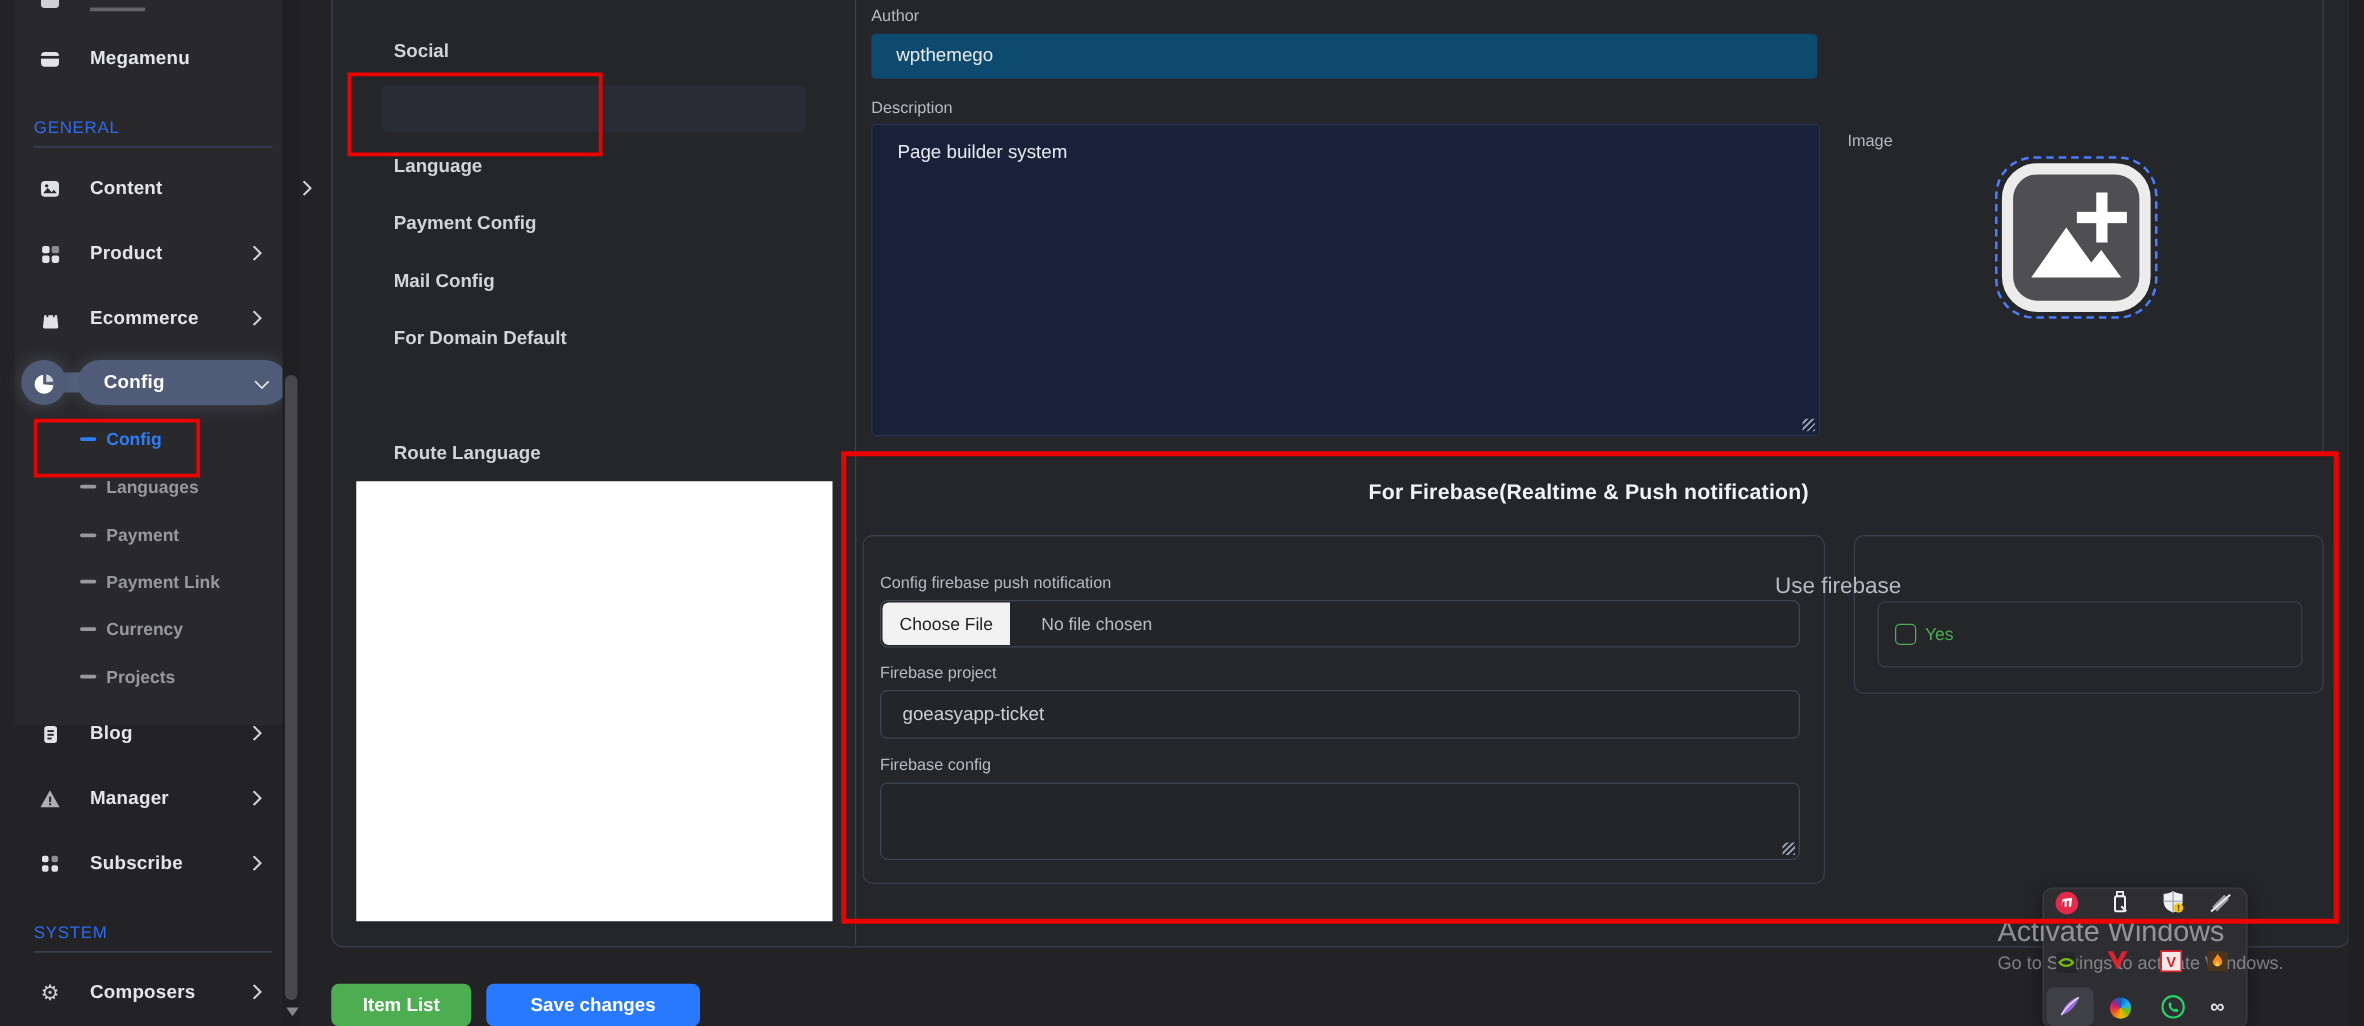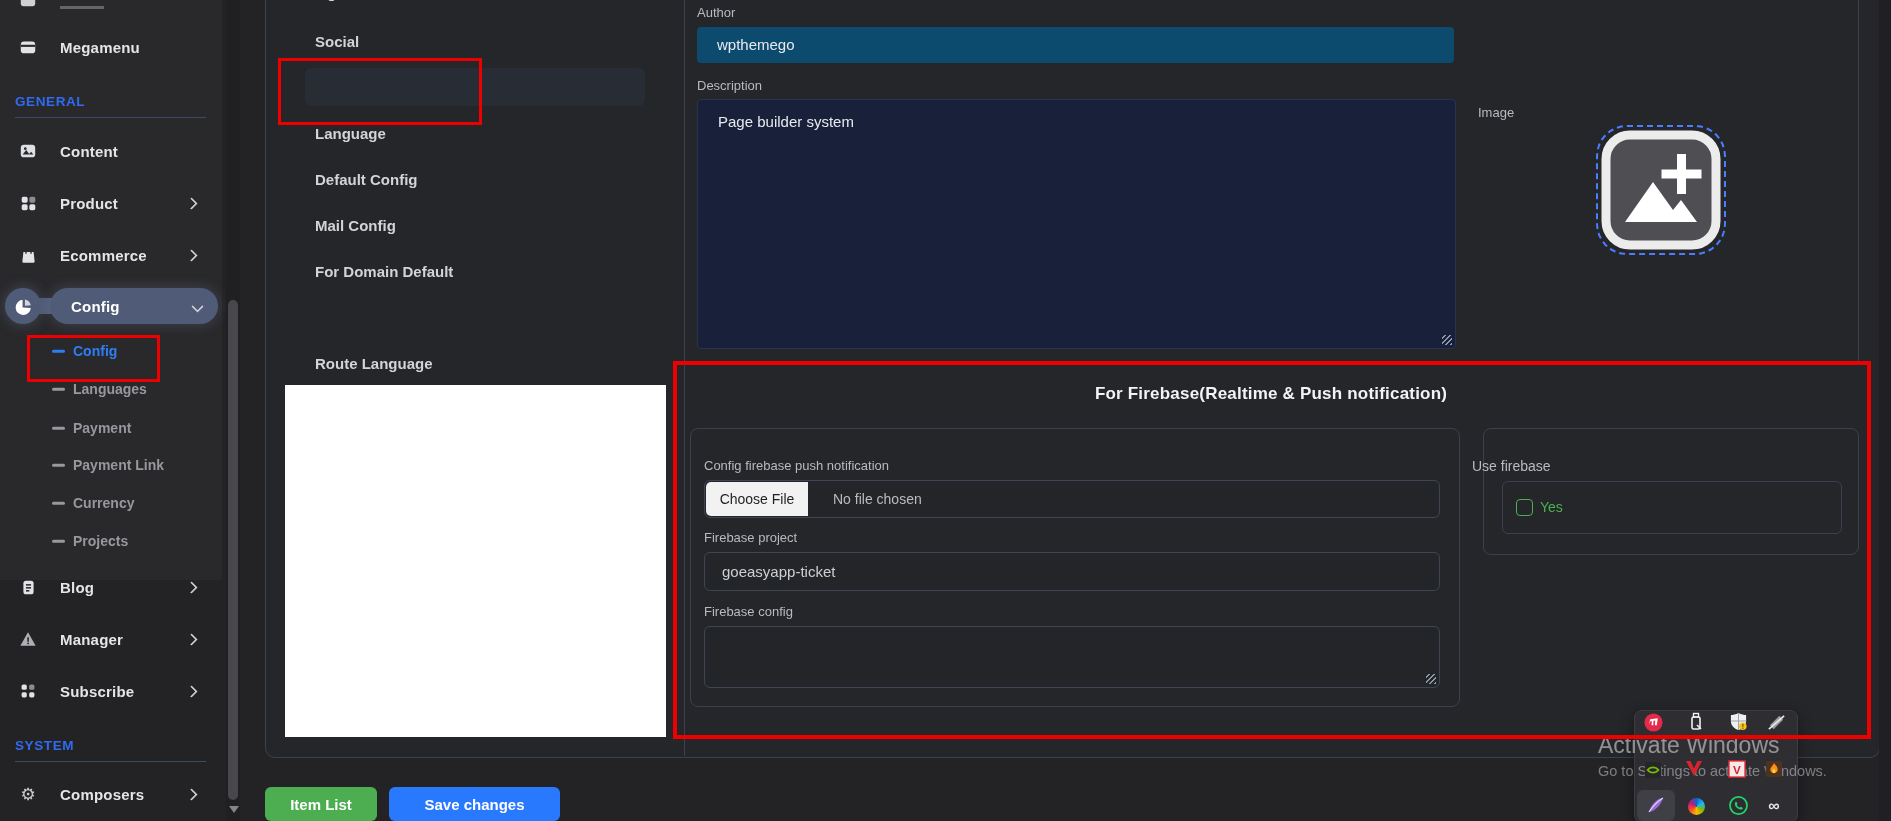--- a/index.html
+++ b/index.html
@@ -1,27 +1,27 @@
 <!DOCTYPE html>
 <html><head>
 <meta charset="utf-8">
 <style>
   html,body{margin:0;padding:0;background:#1d1d20;}
   #page{position:relative;width:1891px;height:821px;overflow:hidden;
         font-family:"Liberation Sans",sans-serif;background:#232326;}
   .abs{position:absolute;}
   
-  #sidebar{left:0;top:0;width:222px;height:580px;background:#29292c;}
+  #sidebar{left:12px;top:0;width:222px;height:580px;background:#29292c;}
   .sb-row{position:absolute;left:0;width:222px;height:36px;}
   .sb-ic{position:absolute;left:18px;top:50%;transform:translateY(-50%);width:20px;height:20px;display:flex;align-items:center;justify-content:center;}
   .sb-lb{position:absolute;left:60px;top:50%;transform:translateY(-50%);font-size:15px;font-weight:700;color:#e4e5e8;letter-spacing:.2px;}
   .chev{width:7px;height:7px;border-top:2.4px solid #cfd0d4;border-right:2.4px solid #cfd0d4;border-radius:1px;display:inline-block;transform:rotate(45deg);}
   .chev-box{position:absolute;right:26px;top:50%;transform:translateY(-50%);}
   .chev-down{transform:rotate(135deg);}
-  .sec-h{position:absolute;left:15px;font-size:13.5px;font-weight:700;color:#2e6bf0;letter-spacing:.6px;}
+  .sec-h{position:absolute;left:15px;font-size:13.5px;font-weight:400;color:#2e6bf0;letter-spacing:.6px;}
   .sec-div{position:absolute;left:15px;width:191px;height:1px;background:#3d4a66;}
   .sub-row{position:absolute;left:0;width:222px;height:30px;}
   .sub-dash{position:absolute;left:52px;top:50%;transform:translateY(-50%);width:13px;height:2.5px;border-radius:2px;background:#97999e;}
   .sub-lb{position:absolute;left:73px;top:50%;transform:translateY(-50%);font-size:14px;font-weight:600;color:#96989d;}
   #cfg-circle{left:5px;top:288px;width:36px;height:36px;border-radius:50%;background:#505c77;display:flex;align-items:center;justify-content:center;box-shadow:0 0 14px rgba(130,140,170,.35);}
   #cfg-conn{left:36px;top:298px;width:20px;height:16px;background:#505c77;}
   #cfg-pill{left:50px;top:288px;width:168px;height:36px;border-radius:18px;background:#505c77;box-shadow:0 0 14px rgba(130,140,170,.3);}
   #cfg-pill .sb-lb{left:21px;color:#fff;}
   
   #sb-track{left:226px;top:0;width:14px;height:821px;background:#202023;}
@@ -222,21 +222,21 @@
   <div class="abs" style="left:327px;top:-16px;font-size:15px;font-weight:600;color:#d2d4d8;">g</div>
   <div id="mn-active" class="abs"></div>
 
   <div class="mn-row" style="top:22px;">
     <span class="mn-lb">Social</span>
   </div>
   <div class="mn-row" style="top:114px;">
     <span class="mn-lb">Language</span>
   </div>
   <div class="mn-row" style="top:160px;">
-    <span class="mn-lb">Default Config</span>
+    <span class="mn-lb">Payment Config</span>
   </div>
   <div class="mn-row" style="top:206px;">
     <span class="mn-lb">Mail Config</span>
   </div>
   <div class="mn-row" style="top:252px;">
     <span class="mn-lb">For Domain Default</span>
   </div>
   <div class="mn-row" style="top:344px;">
     <span class="mn-lb">Route Language</span>
   </div>
@@ -278,21 +278,21 @@
   <div class="grey-input" style="left:704px;top:552px;width:734px;height:37px;line-height:37px;">
     <span style="padding-left:17px;">goeasyapp-ticket</span>
   </div>
 
   <div class="f-label" style="left:704px;top:604px;">Firebase config</div>
   <div class="grey-input" style="left:704px;top:626px;width:734px;height:60px;">
     <span class="resize-glyph" style="right:3px;bottom:3px;"></span>
   </div>
 
   <div class="fb-card" style="left:1483px;top:428px;width:374px;height:125px;"></div>
-  <div class="f-label" style="left:1472px;top:458px;font-size:14px;">Use firebase</div>
+  <div class="f-label" style="left:1420px;top:458px;font-size:18px;">Use firebase</div>
   <div class="fb-card" style="left:1502px;top:481px;width:338px;height:51px;border-radius:6px;"></div>
   <div id="cbx"></div>
   <div class="abs" style="left:1540px;top:499px;font-size:14px;color:#4caf50;">Yes</div>
 
   <button class="btn" style="left:265px;top:787px;width:112px;background:#4cae50;">Item List</button>
   <button class="btn" style="left:389px;top:787px;width:171px;background:#2979ff;">Save changes</button>
 
   <div class="red-box" style="left:278px;top:58px;width:198px;height:61px;"></div>
   <div class="red-box" style="left:27px;top:335px;width:127px;height:41px;"></div>
   <div class="red-box" style="left:673px;top:361px;width:1190px;height:370px;border-width:4px;"></div>

